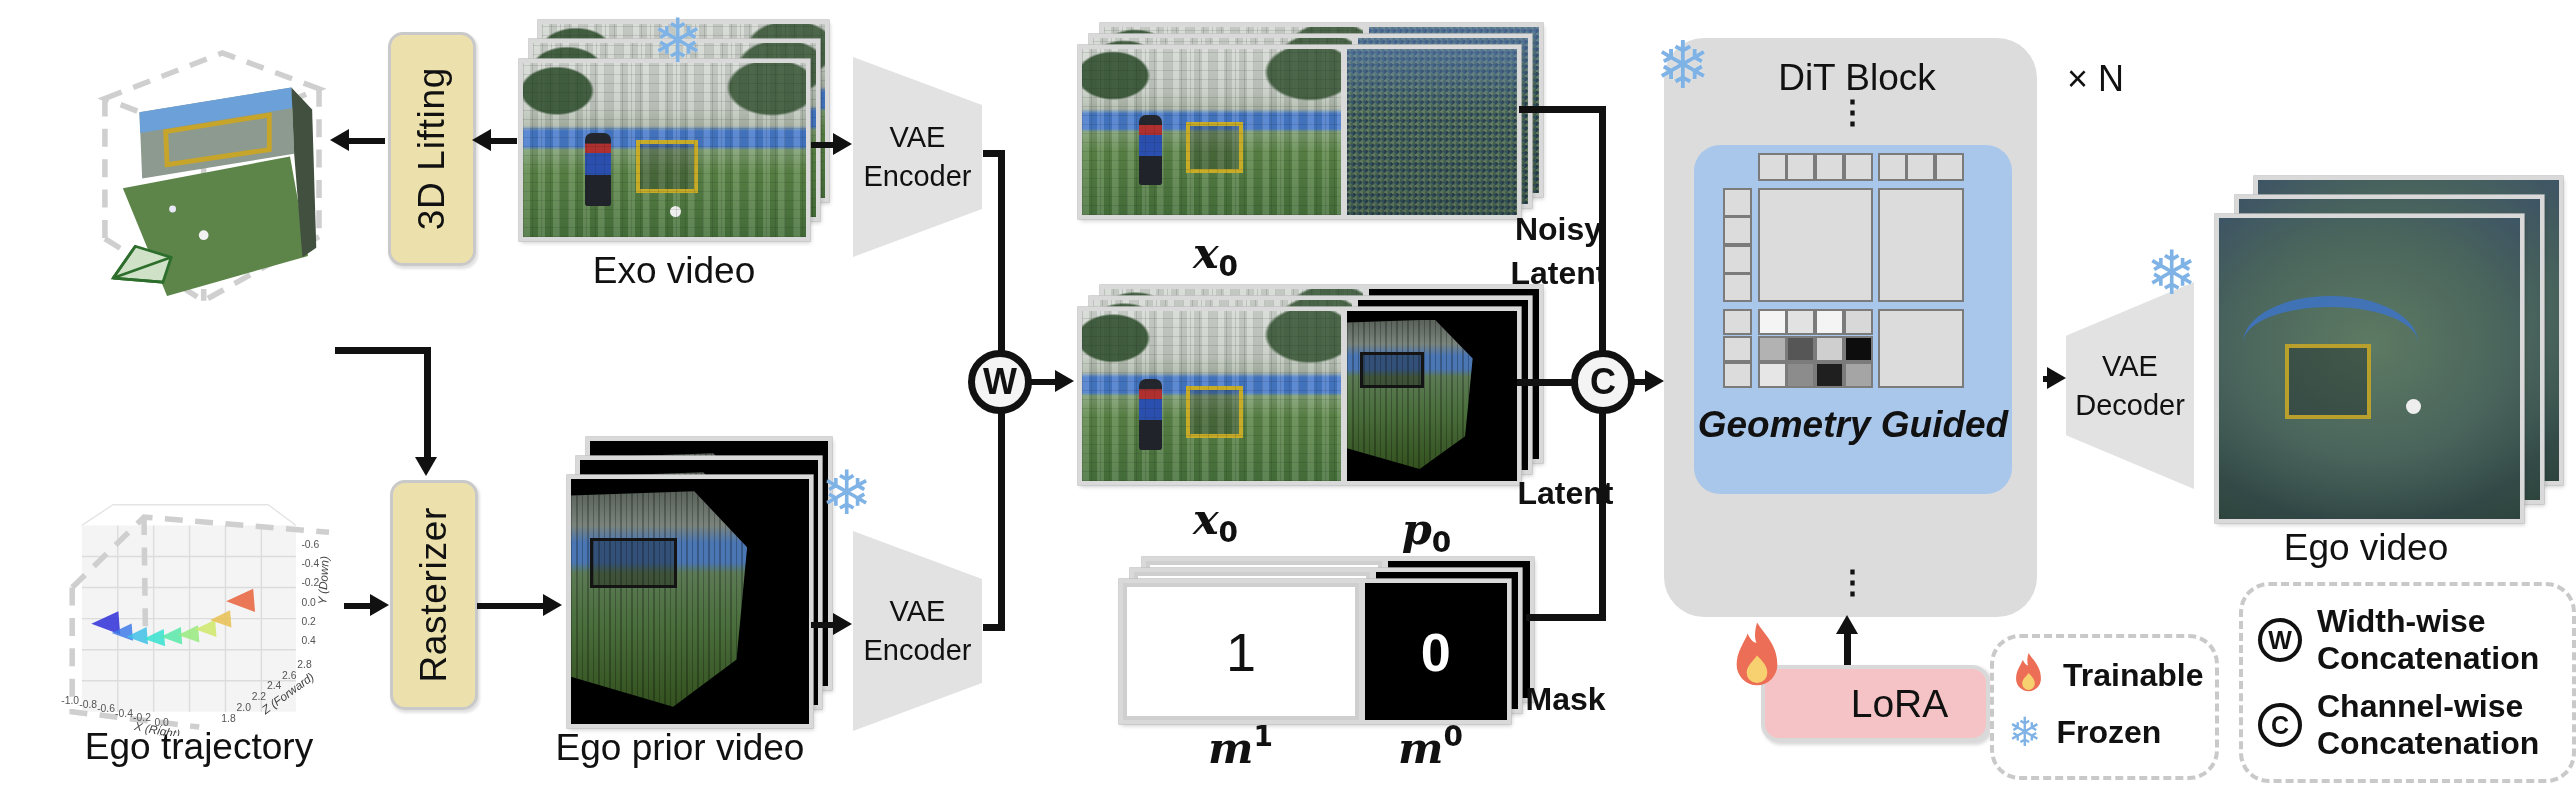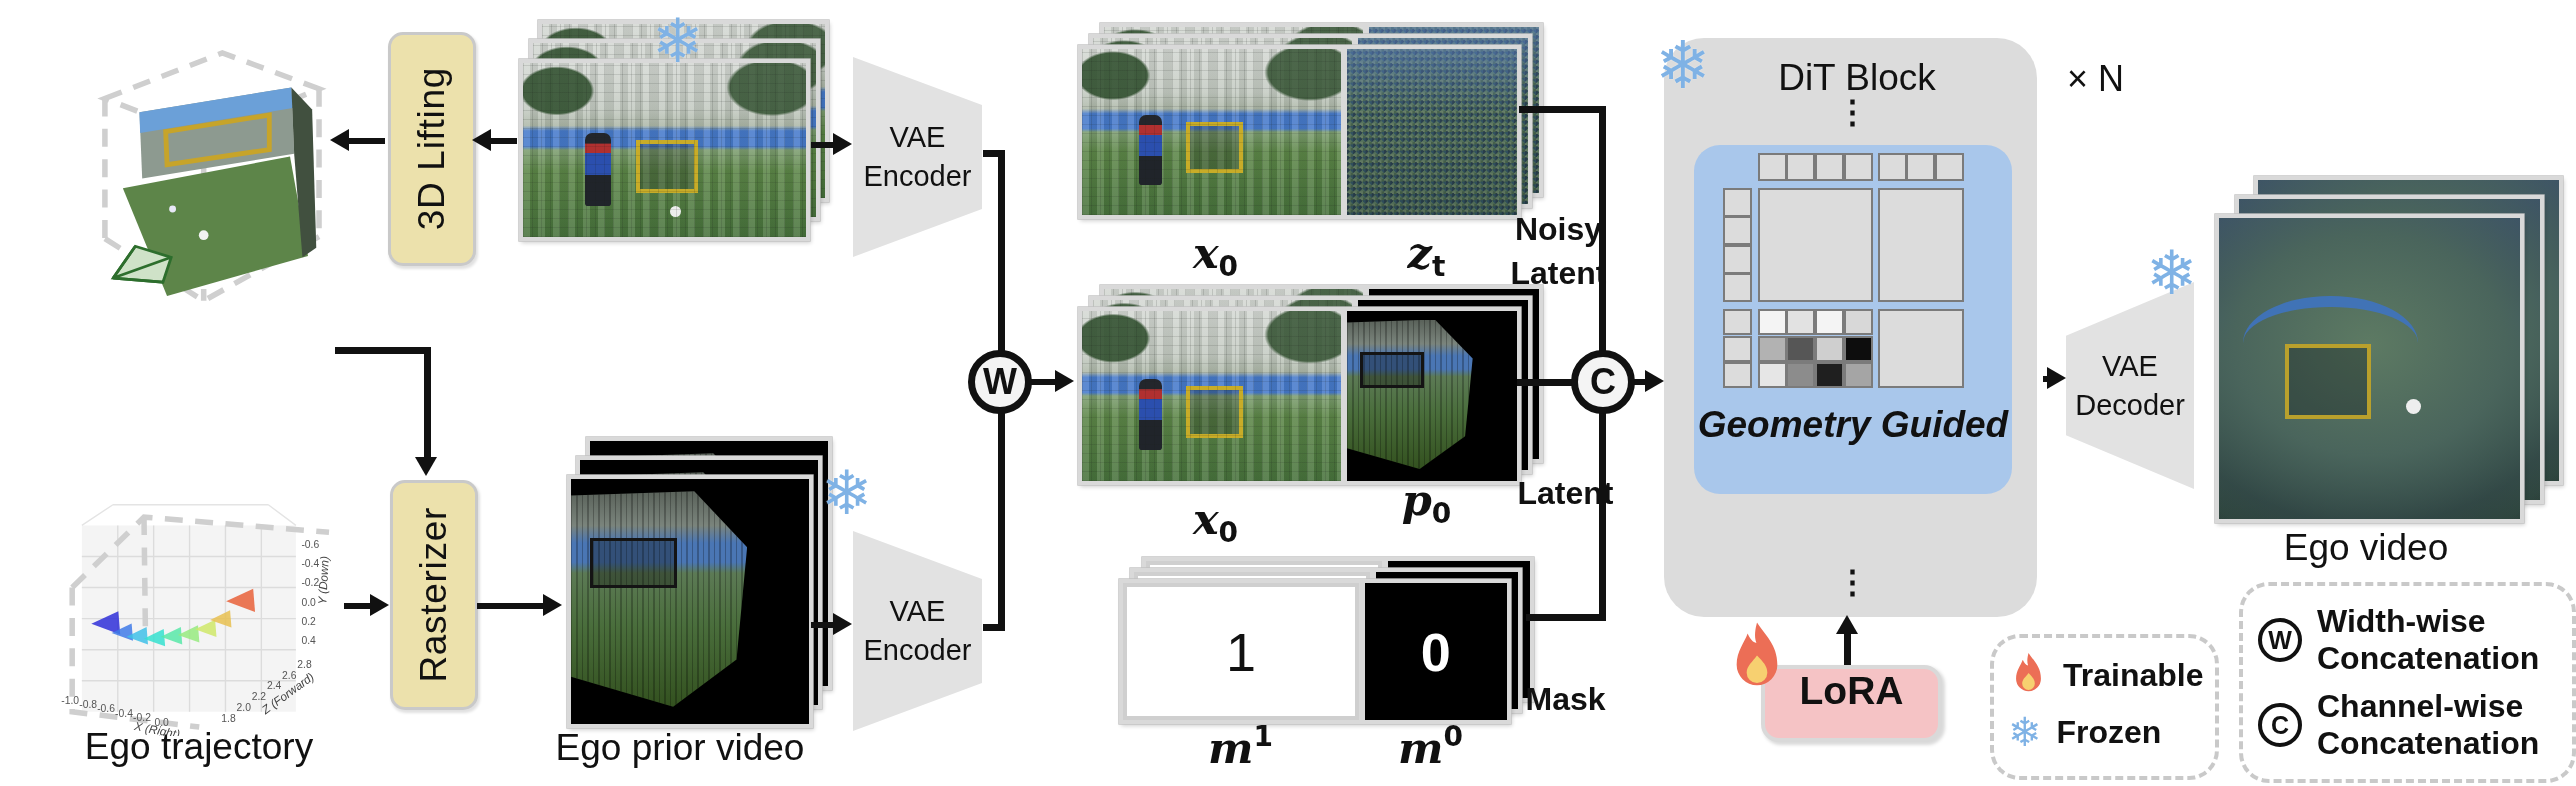--- a/index.html
+++ b/index.html
@@ -74,21 +74,21 @@
   .ah.d{border-width:19.3px 11.7px 0 11.7px;border-color:#111 transparent transparent transparent;}
   .ah.u{border-width:0 11.7px 19.3px 11.7px;border-color:transparent transparent #111 transparent;}
   
   .dit{position:absolute;background:#dcdcdc;border-radius:40px;}
   .ggsa{position:absolute;background:#a9c7eb;border-radius:26px;}
   .att-cell,.att-block{position:absolute;box-sizing:border-box;border:2.1px solid #7b7b7b;background:#dcdcdc;}
   .cross{position:absolute;background:#c2c2c2;border-radius:23.5px;display:flex;align-items:center;justify-content:center;
       font-size:32px;font-weight:500;}
   .vdots{position:absolute;font-size:32px;font-weight:700;letter-spacing:0;line-height:21px;text-align:center;}
   .lora{position:absolute;background:#f5c3c5;border:4.1px solid #d9d9d9;border-radius:18px;
-      display:flex;align-items:flex-start;justify-content:center;font-size:39px;font-weight:700;box-shadow:2.1px 2.8px 3.5px rgba(0,0,0,.15);}
+      display:flex;align-items:center;justify-content:center;font-size:39px;font-weight:400;box-shadow:2.1px 2.8px 3.5px rgba(0,0,0,.15);padding-left:48px;}
   
   .legend{position:absolute;border:4.1px dashed #c9c9c9;border-radius:30px;background:#fff;}
   .legend-row{position:absolute;display:flex;align-items:center;gap:15px;}
   .legend-txt{font-size:32px;font-weight:600;line-height:37px;white-space:nowrap;}
   .mini-j{width:36px;height:36px;border-radius:50%;border:4.1px solid #111;display:flex;align-items:center;justify-content:center;
       font-size:25px;font-weight:700;background:#fff;flex:0 0 auto;}
   .snow{position:absolute;color:#7fb2e5;font-family:"DejaVu Sans",sans-serif;line-height:1;z-index:7;
       text-shadow:0 0 1.4px rgba(255,255,255,.6);}
 </style>
 </head>
@@ -183,20 +183,21 @@
   <div class="frame" style="left:529px;top:39px;width:283px;height:174px;">
       <div class="scene exo-scene" style="width:100%;height:100%;"></div>
     </div>
   <div class="frame" style="left:519px;top:59px;width:283px;height:174px;">
     <div class="scene exo-scene" style="width:100%;height:100%;">
       <i class="goal"></i>
       <i class="player"></i>
       <i class="ball"></i>
     </div>
   </div>
+  <div class="lbl" style="left:536px;top:250px;width:276px;">Exo video</div>
   <div class="snow" style="left:652px;top:9.7px;font-size:61px;">❄</div>
 
   <div class="frame" style="left:586px;top:437px;width:238px;height:245px;">
       <div class="scene egoprior-scene" style="width:100%;height:100%;"></div>
     </div>
   <div class="frame" style="left:576px;top:456px;width:238px;height:245px;">
       <div class="scene egoprior-scene" style="width:100%;height:100%;"></div>
     </div>
   <div class="frame" style="left:567px;top:475px;width:238px;height:245px;">
       <div class="scene egoprior-scene" style="width:100%;height:100%;"></div>
@@ -232,21 +233,20 @@
   <div class="frame" style="left:1078px;top:45px;width:435px;height:166px;">
     <div class="pair">
       <div class="scene exo-scene" style="width:259px;">
           <i class="goal"></i>
           <i class="player"></i>
         </div>
       <div class="scene noise-scene" style="flex:1;"></div>
     </div>
   </div>
   <div class="lbl math" style="left:1112px;top:228px;width:207px;"><span>x</span><sub>0</sub></div>
-  <div class="lbl math" style="left:1323px;top:228px;width:207px;"><span>z</span><sub>t</sub></div>
   <div class="tag" style="left:1486px;top:207px;width:145px;">
     <span>Noisy</span><br>
     <span>Latent</span>
   </div>
 
   <div class="frame" style="left:1100px;top:285px;width:435px;height:170px;">
     <div class="pair">
         <div class="scene exo-scene" style="width:259px;"></div>
         <div class="scene egoprior-scene" style="flex:1;"></div>
       </div>
@@ -260,21 +260,21 @@
   <div class="frame" style="left:1078px;top:307px;width:435px;height:170px;">
     <div class="pair">
       <div class="scene exo-scene" style="width:259px;">
           <i class="goal"></i>
           <i class="player"></i>
         </div>
       <div class="scene egoprior-scene" style="flex:1;"></div>
     </div>
   </div>
   <div class="lbl math" style="left:1112px;top:494px;width:207px;"><span>x</span><sub>0</sub></div>
-  <div class="lbl math" style="left:1323px;top:475px;width:207px;"><span>p</span><sub>0</sub></div>
+  <div class="lbl math" style="left:1323px;top:504px;width:207px;"><span>p</span><sub>0</sub></div>
   <div class="tag" style="left:1493px;top:471px;width:145px;">Latent</div>
 
   <div class="frame" style="left:1142px;top:557px;width:384px;height:137px;">
     <div class="pair">
         <div class="mask-white" style="width:228px;"></div>
         <div class="mask-black" style="flex:1;"></div>
       </div>
     </div>
   <div class="frame" style="left:1130px;top:568px;width:384px;height:137px;">
     <div class="pair">

